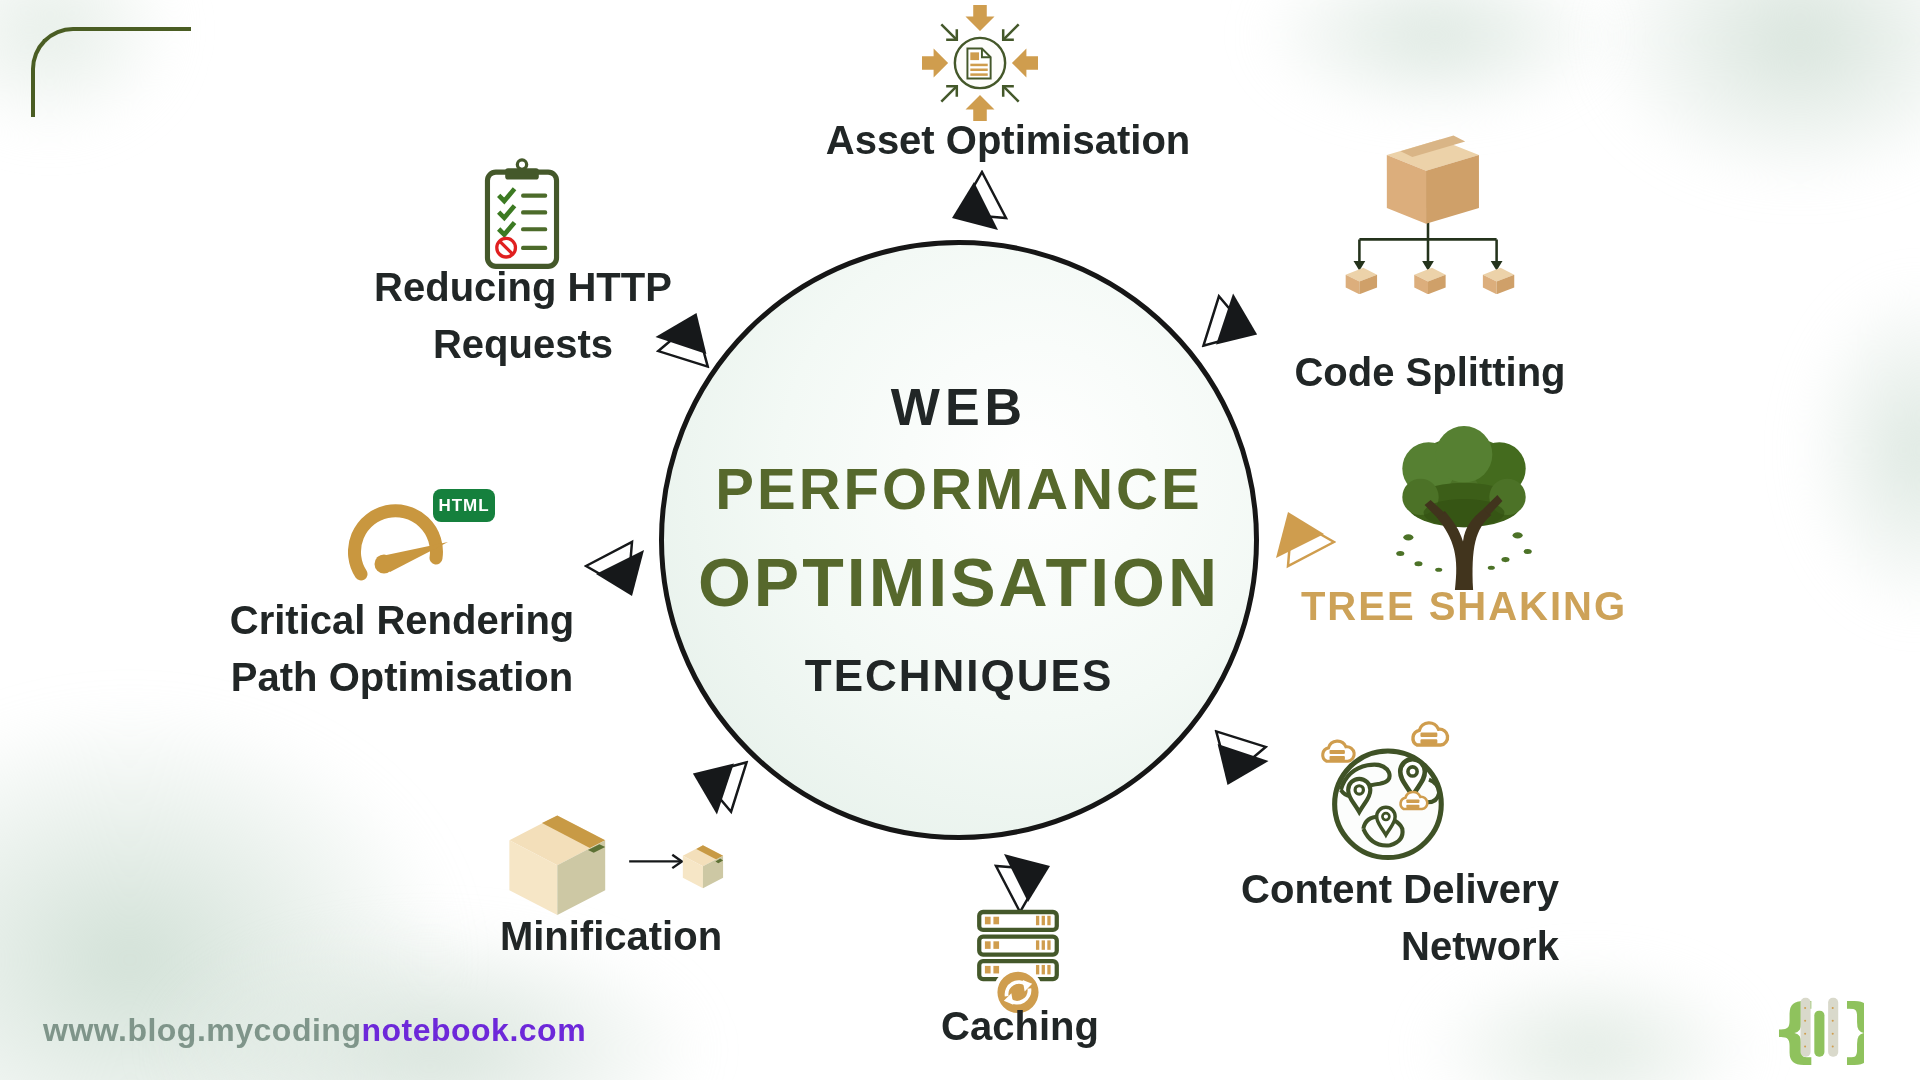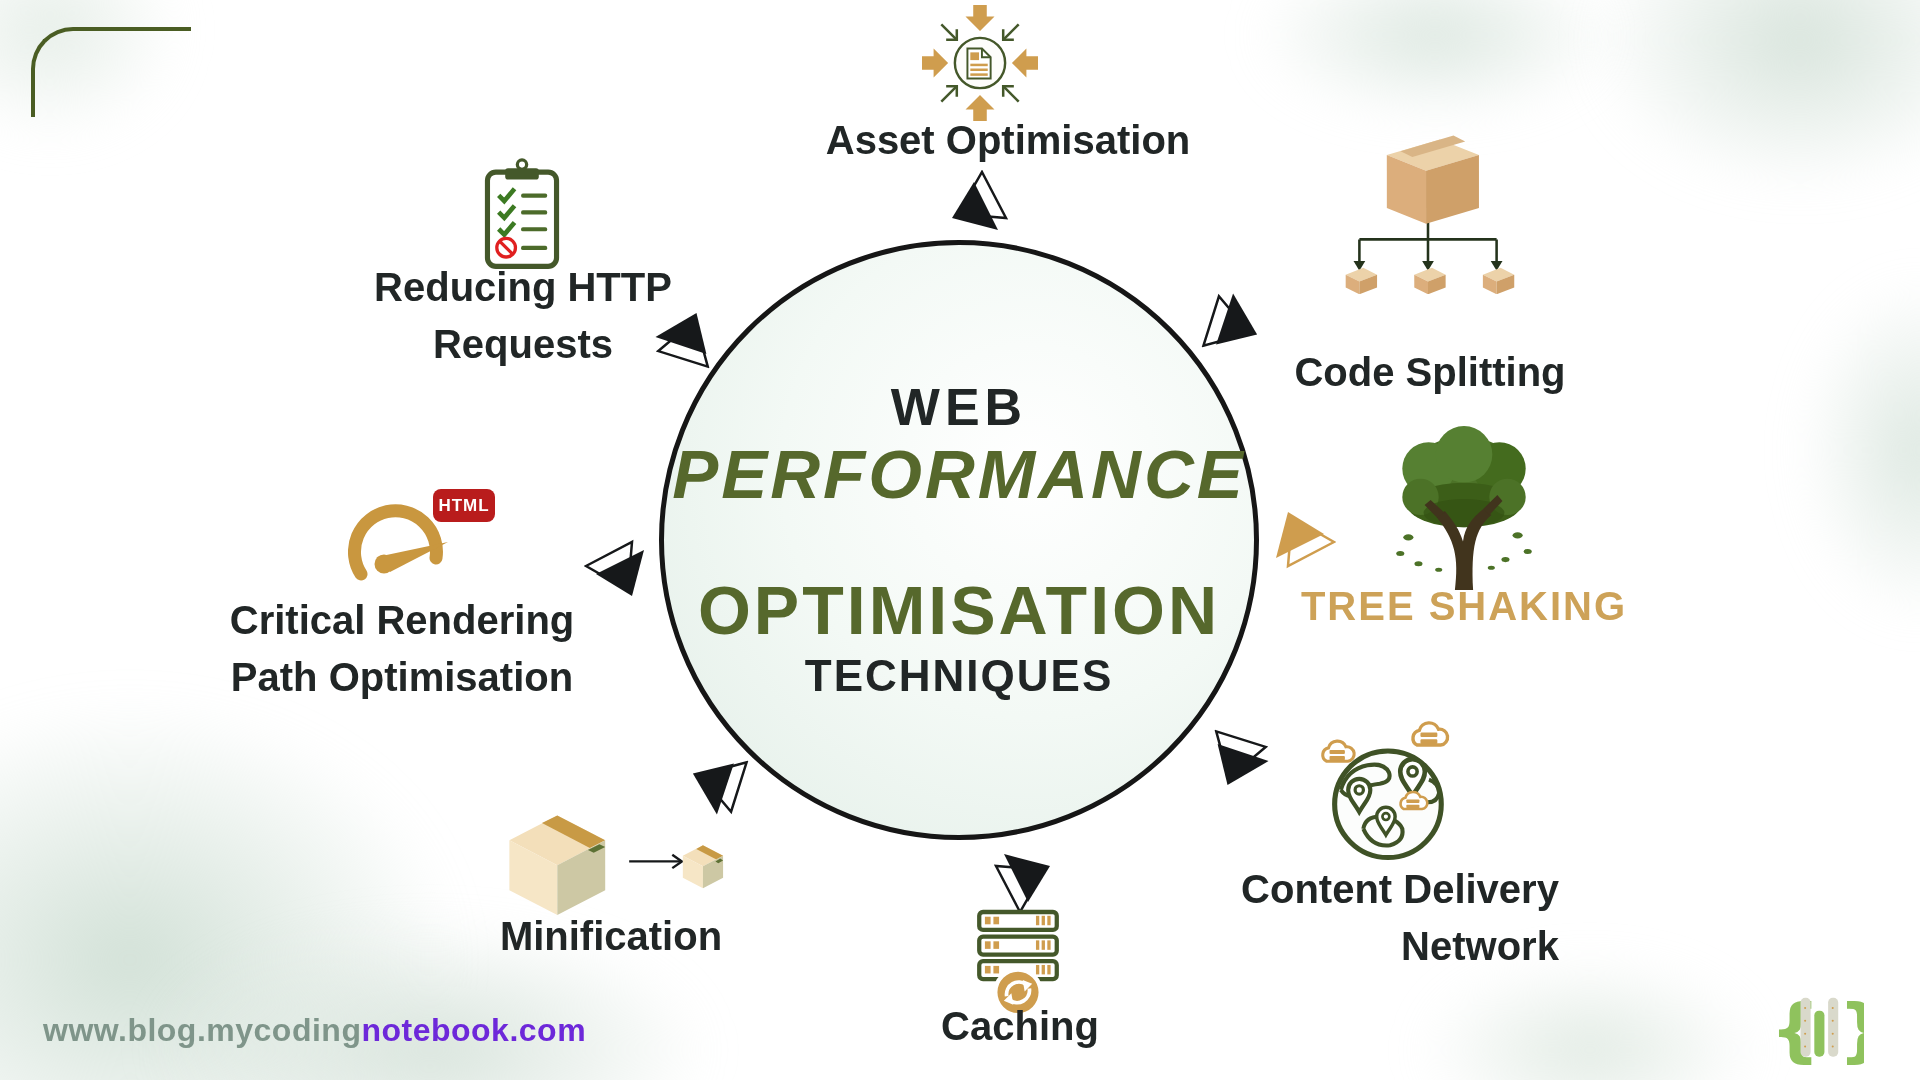--- a/index.html
+++ b/index.html
@@ -26,35 +26,35 @@
     border-top-left-radius:42px;
   }
 
   .central-circle{
     position:absolute;left:659px;top:240px;width:600px;height:600px;
     border-radius:50%;border:5px solid #161616;box-sizing:border-box;
     background:radial-gradient(circle at 62% 38%, #ffffff 0%, #f3f9f5 48%, #e2eee7 100%);
   }
   .cline{position:absolute;left:50%;transform:translateX(-50%);white-space:nowrap;font-weight:800;}
   .cline1{top:132px;font-size:52px;color:#212626;letter-spacing:5px;}
-  .cline2{top:190px;font-size:69px;color:#56682c;letter-spacing:3px;font-style:italic;}
-  .cline3{top:298px;font-size:68px;color:#56682c;letter-spacing:3px;margin-top:28px;}
+  .cline2{top:210px;font-size:58px;color:#56682c;letter-spacing:3px;}
+  .cline3{top:298px;font-size:68px;color:#56682c;letter-spacing:3px;}
   .cline4{top:406px;font-size:44px;color:#212626;letter-spacing:2px;}
 
   .label{
     position:absolute;transform:translateX(-50%);text-align:center;
     font-weight:800;font-size:40px;color:#212626;line-height:57px;white-space:nowrap;
   }
   .label-gold{color:#cda258;letter-spacing:2px;}
 
   .arrow{position:absolute;width:64px;height:64px;}
   .icon{position:absolute;}
   .html-badge{
     position:absolute;left:433px;top:489px;width:62px;height:33px;border-radius:8px;
-    background:#b91c1c;color:#ffffff;font-weight:700;font-size:17px;letter-spacing:1px;
+    background:#15803d;color:#ffffff;font-weight:700;font-size:17px;letter-spacing:1px;
     display:flex;align-items:center;justify-content:center;
   }
   .footer-url{
     position:absolute;left:43px;top:1012px;font-size:32px;font-weight:700;letter-spacing:0.5px;white-space:nowrap;
   }
   .footer-url .pre{color:#7f958a;}
   .footer-url .suf{color:#6d28d9;}
 </style>
 </head>
 <body>

